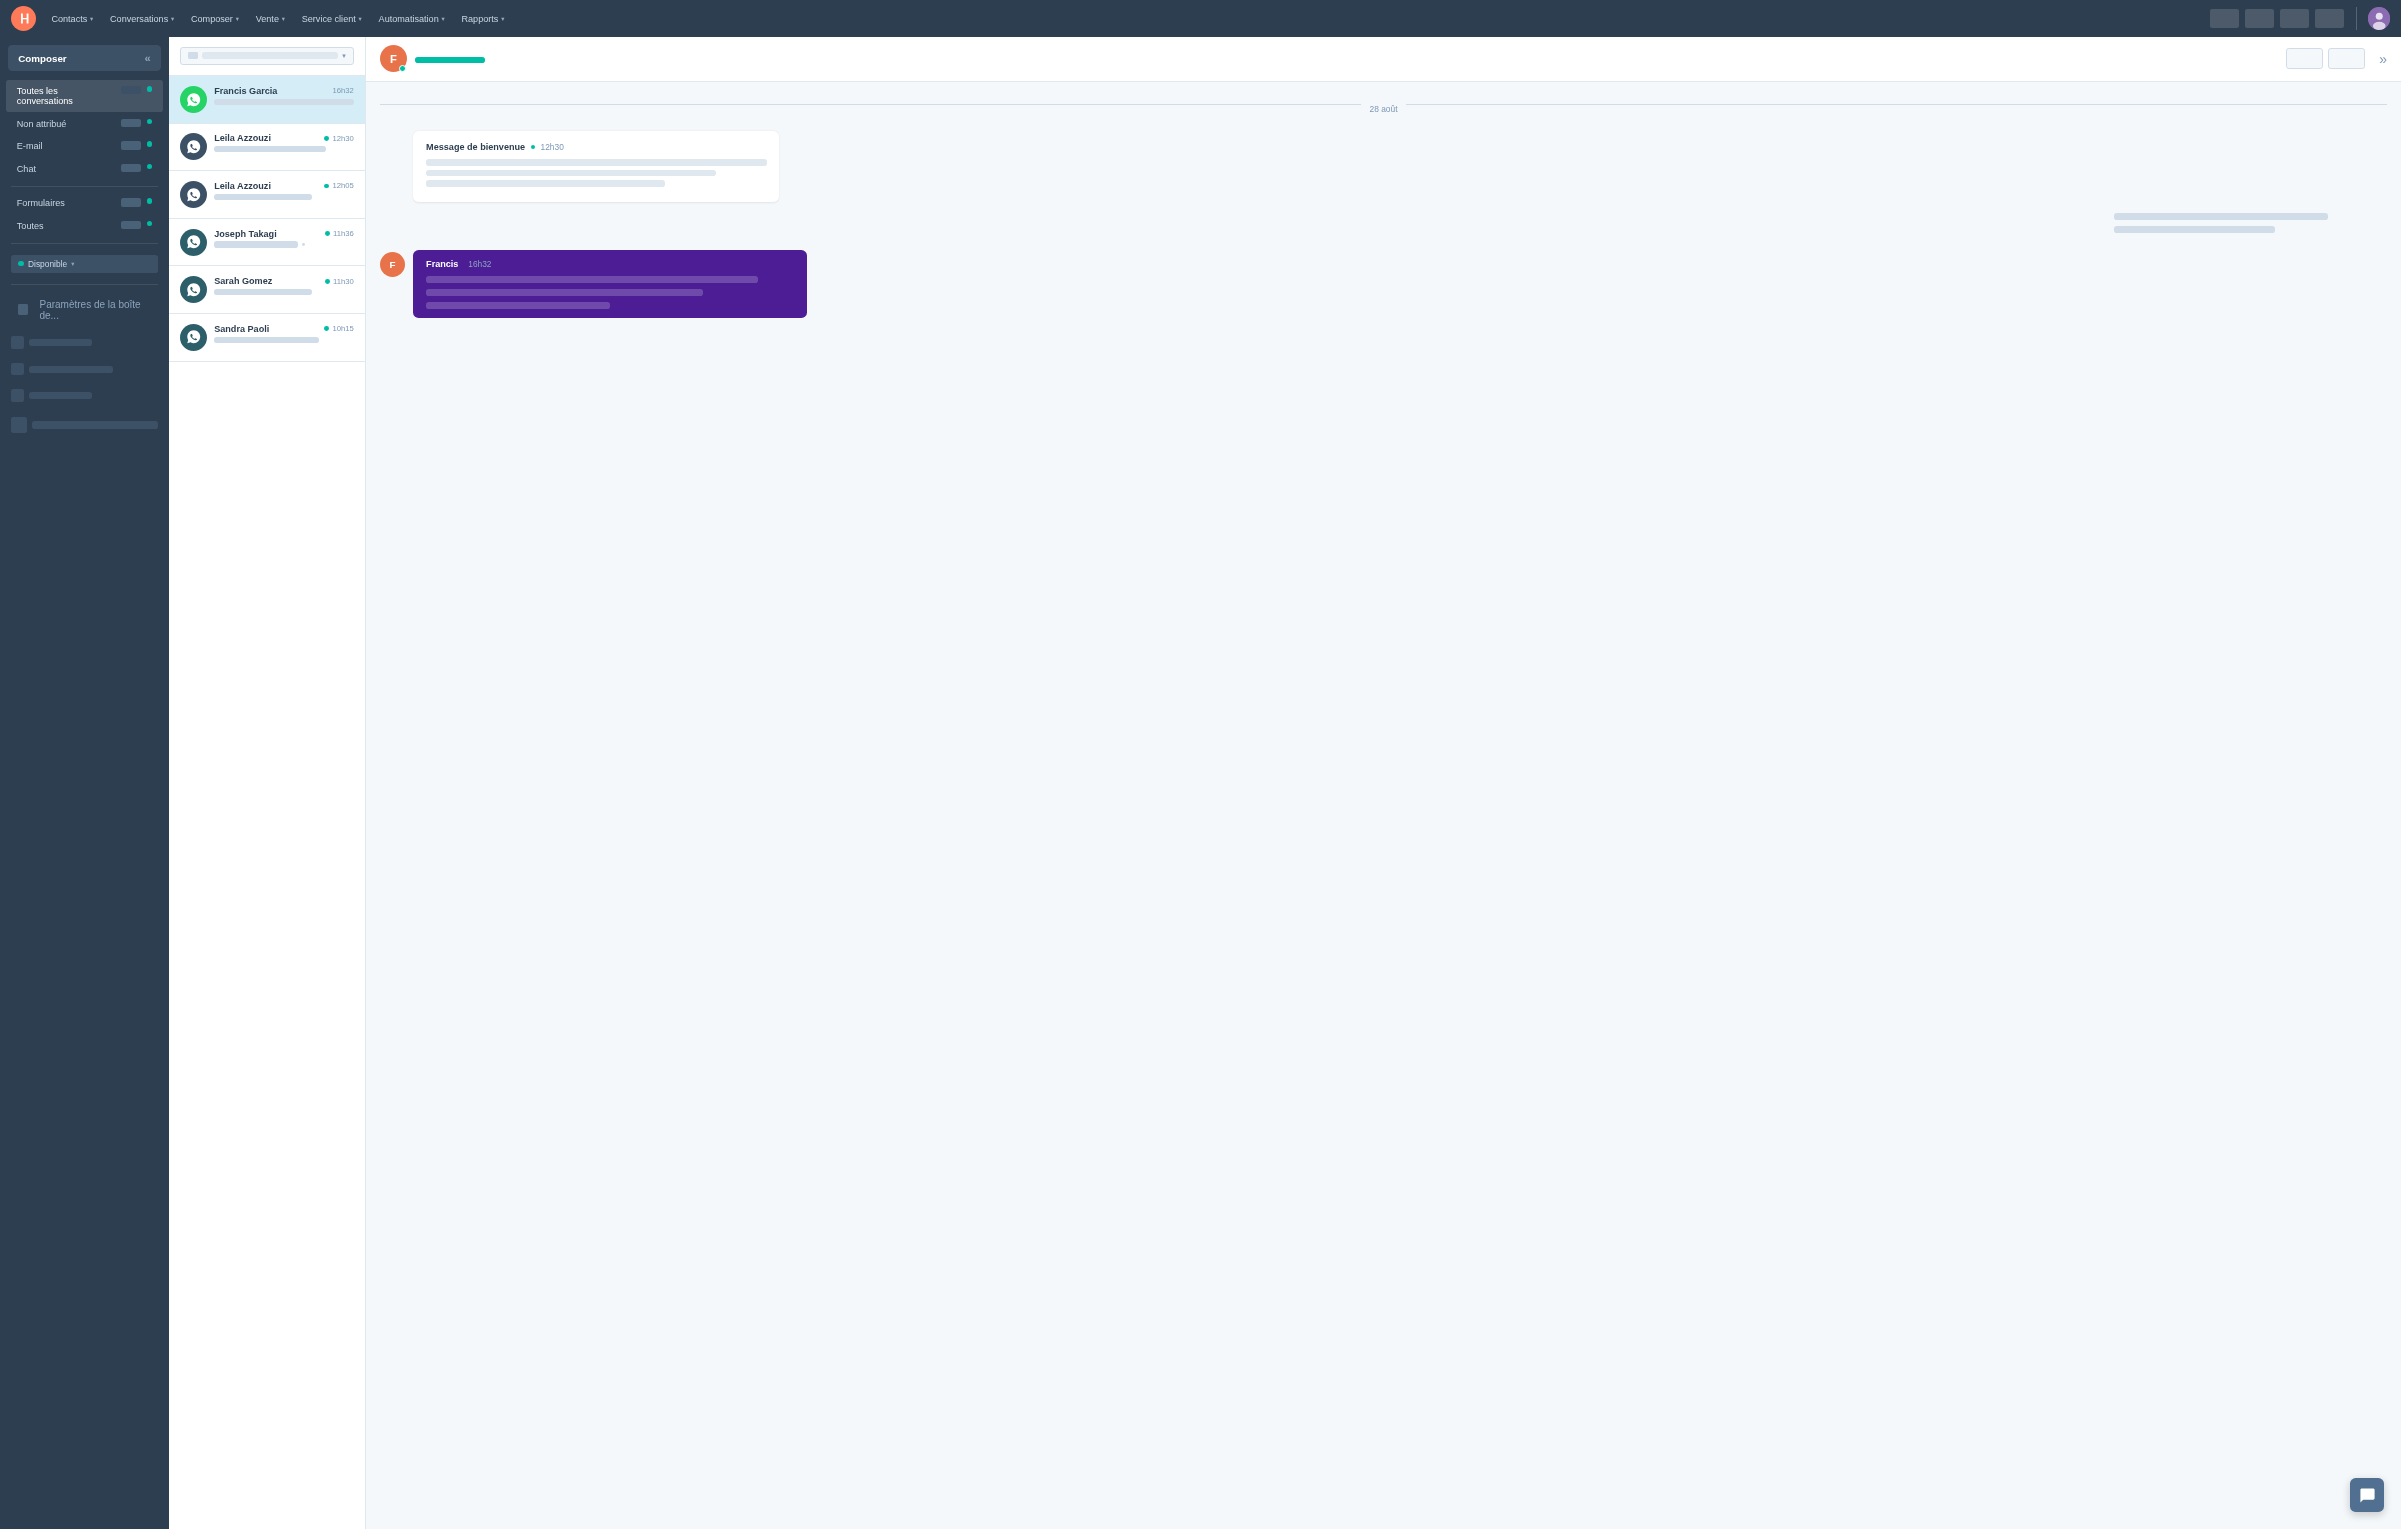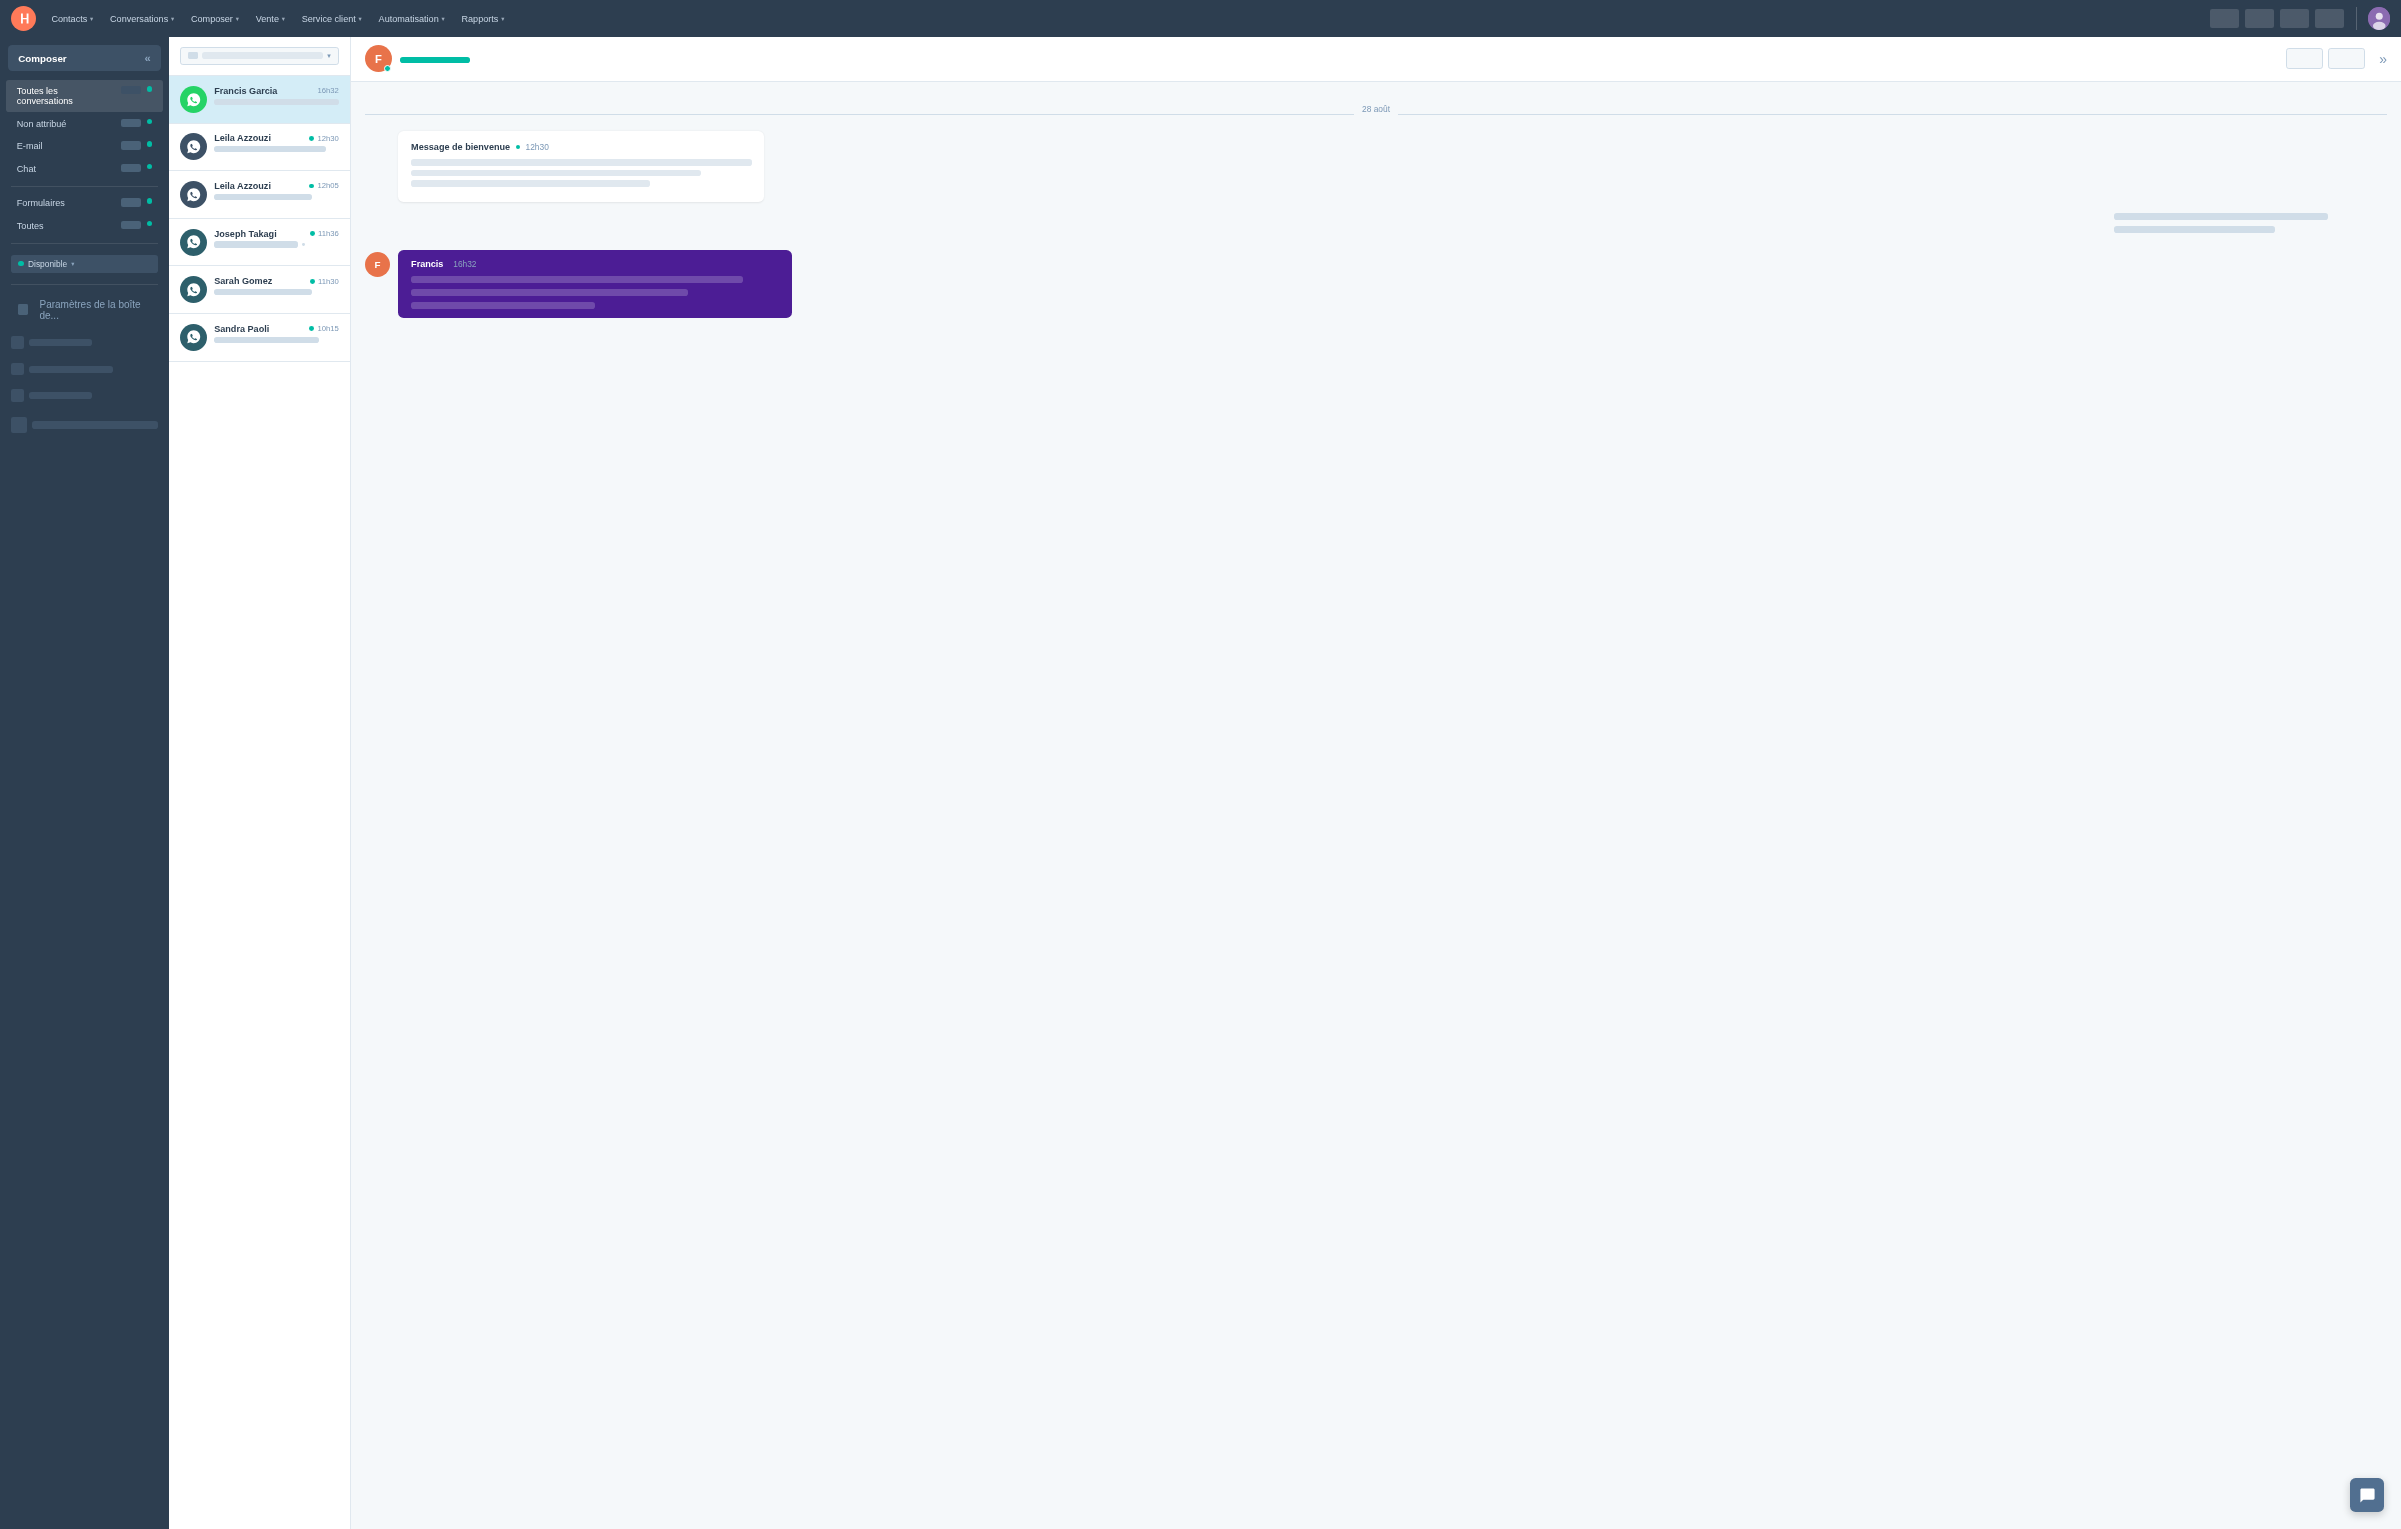--- a/index.html
+++ b/index.html
@@ -77,21 +77,21 @@
     .sidebar-placeholder-item {
       display: flex; align-items: center; gap: 5.6px; margin: 4.2px 11.2px; padding: 2.8px 0;
     }
     .ph-sq { width: 12.7px; height: 12.7px; background: #3d5166; border-radius: 2.1px; flex-shrink: 0; }
     .ph-bar { height: 7px; background: #3d5166; border-radius: 2.8px; flex: 1; }
     .ph-bar.w60 { max-width: 63px; }
     .ph-bar.w80 { max-width: 84px; }
 
     
     .conv-list {
-      width: 182px; background: #fff; border-right: 0.7px solid #e0e8ef;
+      width: 197px; background: #fff; border-right: 0.7px solid #e0e8ef;
       display: flex; flex-direction: column; flex-shrink: 0; overflow-y: auto;
     }
     .conv-list-header {
       padding: 9.8px 11.2px; border-bottom: 0.7px solid #e0e8ef;
       display: flex; align-items: center; gap: 5.6px;
     }
     .conv-filter-btn {
       display: flex; align-items: center; gap: 4.2px; background: #f5f8fa;
       border: 0.7px solid #d0dde8; border-radius: 2.8px; padding: 4.2px 7px;
       font-size: 9.1px; color: #516f90; cursor: pointer; flex: 1;
@@ -142,21 +142,21 @@
     .chat-header-btn {
       background: #f5f8fa; border: 0.7px solid #d0dde8; border-radius: 2.8px;
       padding: 3.5px 9.8px; font-size: 8.4px; color: #516f90; cursor: pointer;
       height: 21px;
     }
     .chat-collapse { color: #7c98b6; font-size: 14px; cursor: pointer; margin-left: 5.6px; }
 
     .chat-messages { flex: 1; overflow-y: auto; padding: 17px 14px; display: flex; flex-direction: column; gap: 11.2px; }
 
     .date-divider {
-      display: flex; align-items: flex-end; gap: 8.4px; color: #7c98b6; font-size: 8.4px;
+      display: flex; align-items: flex-start; gap: 8.4px; color: #7c98b6; font-size: 8.4px;
       margin: 5.6px 0;
     }
     .date-divider::before, .date-divider::after {
       content: ''; flex: 1; height: 0.7px; background: #d0dde8;
     }
 
     .msg-bubble {
       background: #fff; border-radius: 5.6px; padding: 11.2px 12.7px;
       max-width: 408px; box-shadow: 0 0.7px 2.1px rgba(0,0,0,0.08);
     }

